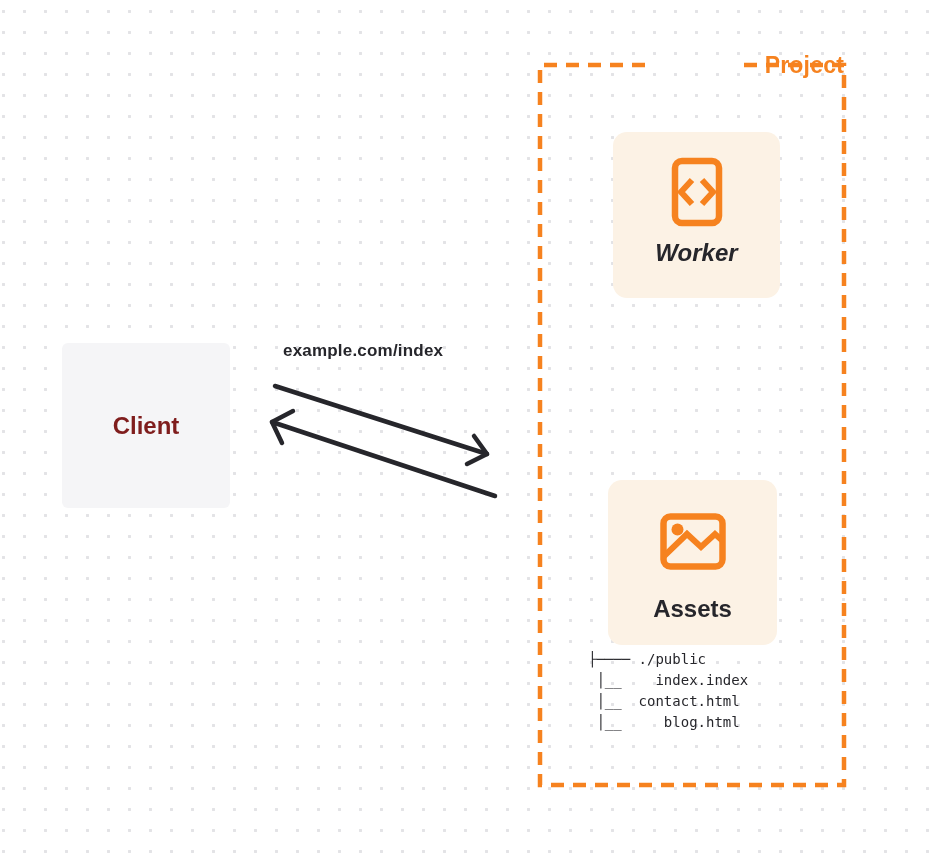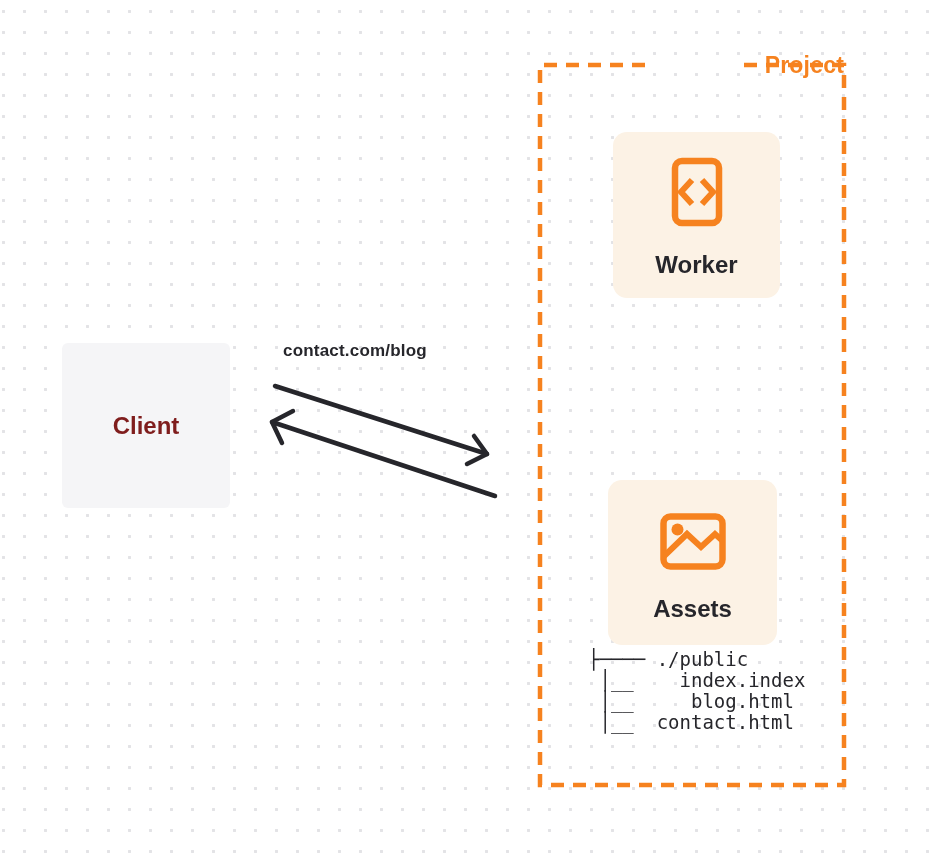--- a/index.html
+++ b/index.html
@@ -41,21 +41,21 @@
     align-items: center;
   }
   .card-worker { left: 613px; top: 132px; width: 167px; height: 166px; padding-top: 25px; }
   .card-assets { left: 608px; top: 480px; width: 169px; height: 165px; padding-top: 33px; }
   .node-label {
     font-size: 24px;
     line-height: 28px;
     font-weight: 700;
     color: #26262b;
   }
-  .card-worker .node-label { margin-top: 24px; }
+  .card-worker .node-label { margin-top: 12px; font-style: italic; }
   .card-assets .node-label { margin-top: 25px; }
   .client-card {
     position: absolute;
     left: 62px;
     top: 343px;
     width: 168px;
     height: 165px;
     background: #f5f5f7;
     border-radius: 6px;
     display: flex;
@@ -75,21 +75,21 @@
     line-height: 20px;
     font-weight: 700;
     letter-spacing: 0.2px;
     color: #26262b;
   }
   .file-tree {
     position: absolute;
     left: 588px;
     top: 649px;
     font-family: "DejaVu Sans Mono", monospace;
-    font-size: 19px;
+    font-size: 14px;
     line-height: 21px;
     color: #26262b;
   }
   .file-tree div { white-space: pre; }
 </style>
 </head>
 <body>
 
 <svg class="svg-layer" viewBox="0 0 938 860" xmlns="http://www.w3.org/2000/svg">
 
@@ -127,21 +127,21 @@
     <rect x="3.5" y="3.5" width="59" height="50" rx="7" fill="none" stroke="#f6821f" stroke-width="6.5"></rect>
     <circle cx="17.5" cy="16.5" r="6" fill="#f6821f"></circle>
     <path d="M1 46 L27 21 L41 34 L55 21 L65 30" fill="none" stroke="#f6821f" stroke-width="6" stroke-linejoin="miter" clip-path="url(#imgclip)"></path>
   </svg>
   <div class="node-label">Assets</div>
 </div>
 
 <div class="file-tree">
   <div>├──── ./public</div>
   <div> │__    index.index</div>
+  <div> │__  contact.html</div>
   <div> │__     blog.html</div>
-  <div> │__  contact.html</div>
 </div>
 
 <div class="client-card">
   <div class="client-label">Client</div>
 </div>
 
-<div class="request-label">contact.com/blog</div>
+<div class="request-label">example.com/index</div>
 
 </body></html>

